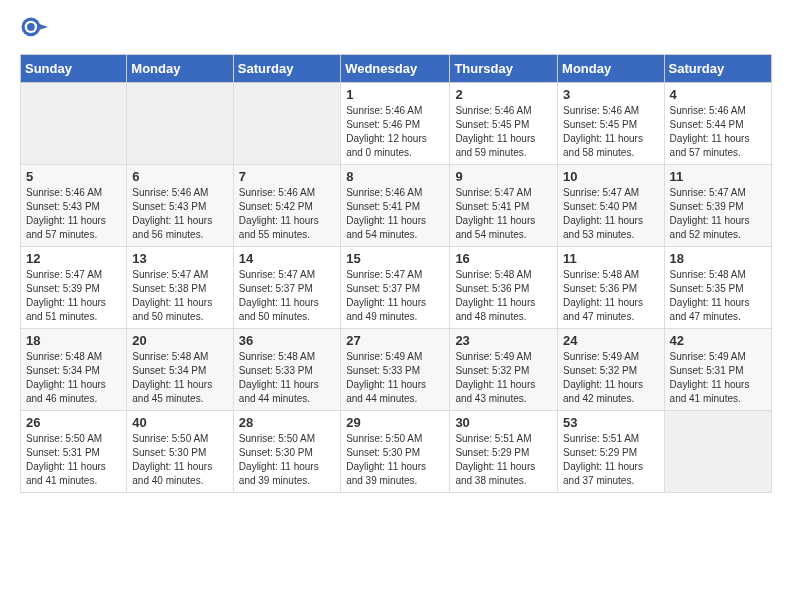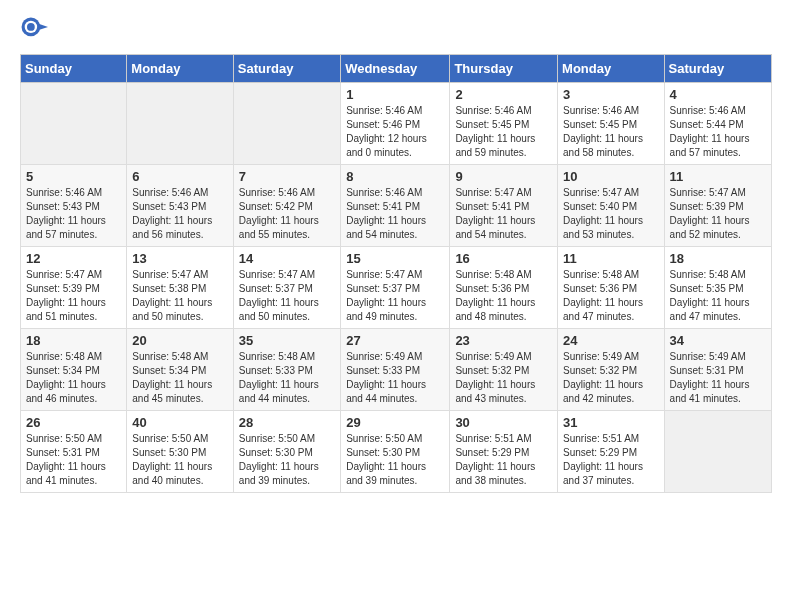--- a/index.html
+++ b/index.html
@@ -216,37 +216,37 @@
         <tr>
           <td>
             <span class="day-number">18</span>
             <div class="day-info">Sunrise: 5:48 AM<br>Sunset: 5:34 PM<br>Daylight: 11 hours<br>and 46 minutes.</div>
           </td>
           <td>
             <span class="day-number">20</span>
             <div class="day-info">Sunrise: 5:48 AM<br>Sunset: 5:34 PM<br>Daylight: 11 hours<br>and 45 minutes.</div>
           </td>
           <td>
-            <span class="day-number">35</span>
+            <span class="day-number">36</span>
             <div class="day-info">Sunrise: 5:48 AM<br>Sunset: 5:33 PM<br>Daylight: 11 hours<br>and 44 minutes.</div>
           </td>
           <td>
             <span class="day-number">27</span>
             <div class="day-info">Sunrise: 5:49 AM<br>Sunset: 5:33 PM<br>Daylight: 11 hours<br>and 44 minutes.</div>
           </td>
           <td>
             <span class="day-number">23</span>
             <div class="day-info">Sunrise: 5:49 AM<br>Sunset: 5:32 PM<br>Daylight: 11 hours<br>and 43 minutes.</div>
           </td>
           <td>
             <span class="day-number">24</span>
             <div class="day-info">Sunrise: 5:49 AM<br>Sunset: 5:32 PM<br>Daylight: 11 hours<br>and 42 minutes.</div>
           </td>
           <td>
-            <span class="day-number">34</span>
+            <span class="day-number">42</span>
             <div class="day-info">Sunrise: 5:49 AM<br>Sunset: 5:31 PM<br>Daylight: 11 hours<br>and 41 minutes.</div>
           </td>
         </tr>
         <tr>
           <td>
             <span class="day-number">26</span>
             <div class="day-info">Sunrise: 5:50 AM<br>Sunset: 5:31 PM<br>Daylight: 11 hours<br>and 41 minutes.</div>
           </td>
           <td>
             <span class="day-number">40</span>
@@ -258,20 +258,20 @@
           </td>
           <td>
             <span class="day-number">29</span>
             <div class="day-info">Sunrise: 5:50 AM<br>Sunset: 5:30 PM<br>Daylight: 11 hours<br>and 39 minutes.</div>
           </td>
           <td>
             <span class="day-number">30</span>
             <div class="day-info">Sunrise: 5:51 AM<br>Sunset: 5:29 PM<br>Daylight: 11 hours<br>and 38 minutes.</div>
           </td>
           <td>
-            <span class="day-number">31</span>
+            <span class="day-number">53</span>
             <div class="day-info">Sunrise: 5:51 AM<br>Sunset: 5:29 PM<br>Daylight: 11 hours<br>and 37 minutes.</div>
           </td>
           <td class="empty-cell"></td>
         </tr>
       </tbody>
   </table>
 </div>
 
 </body></html>

